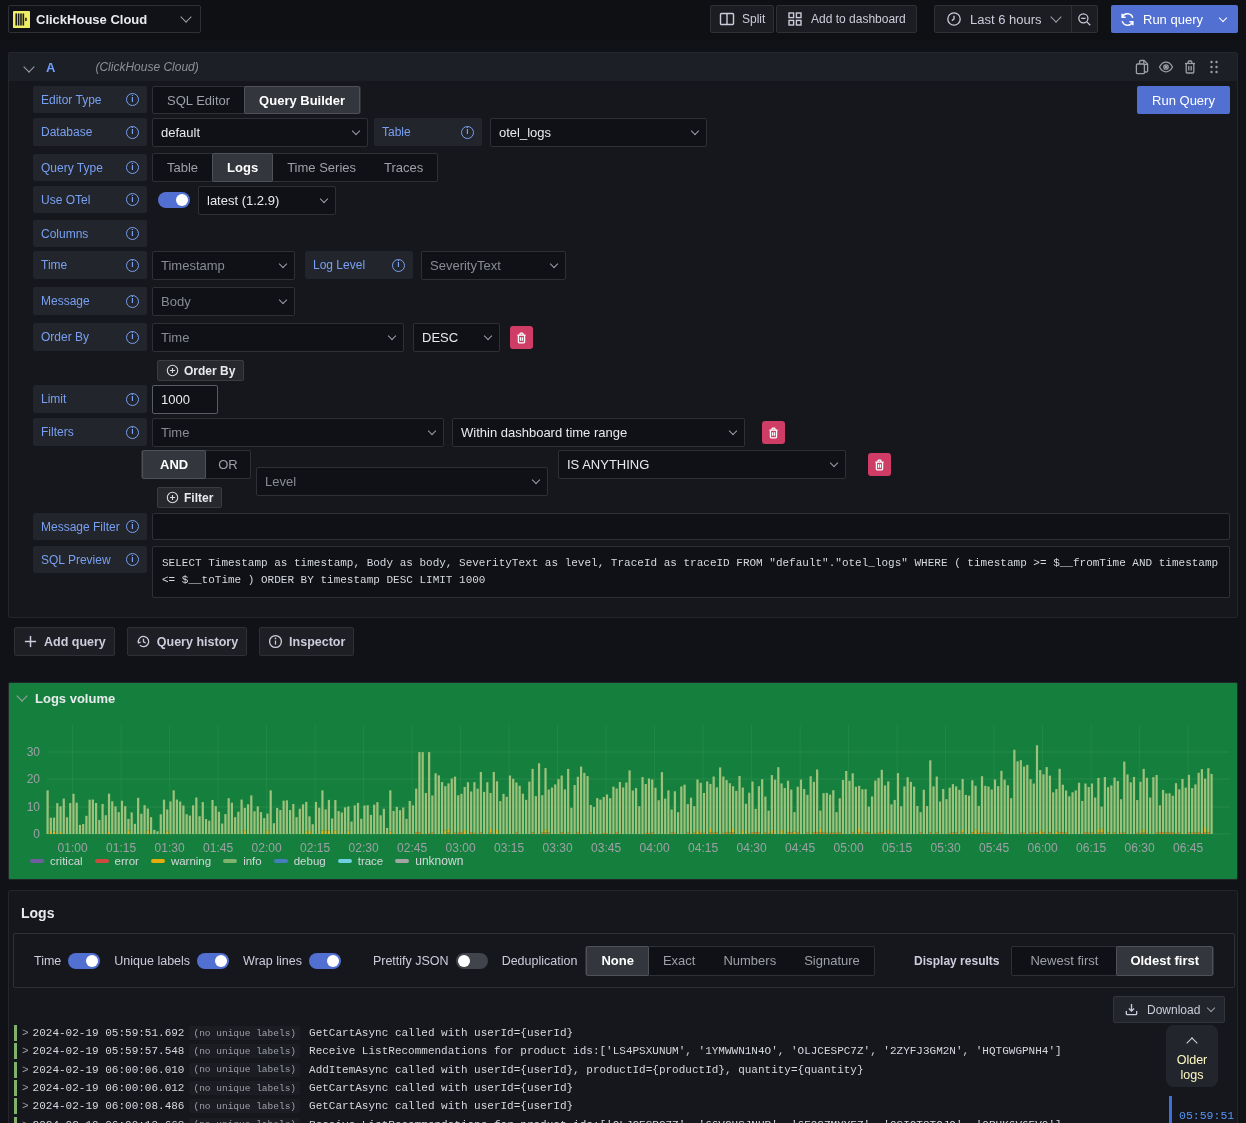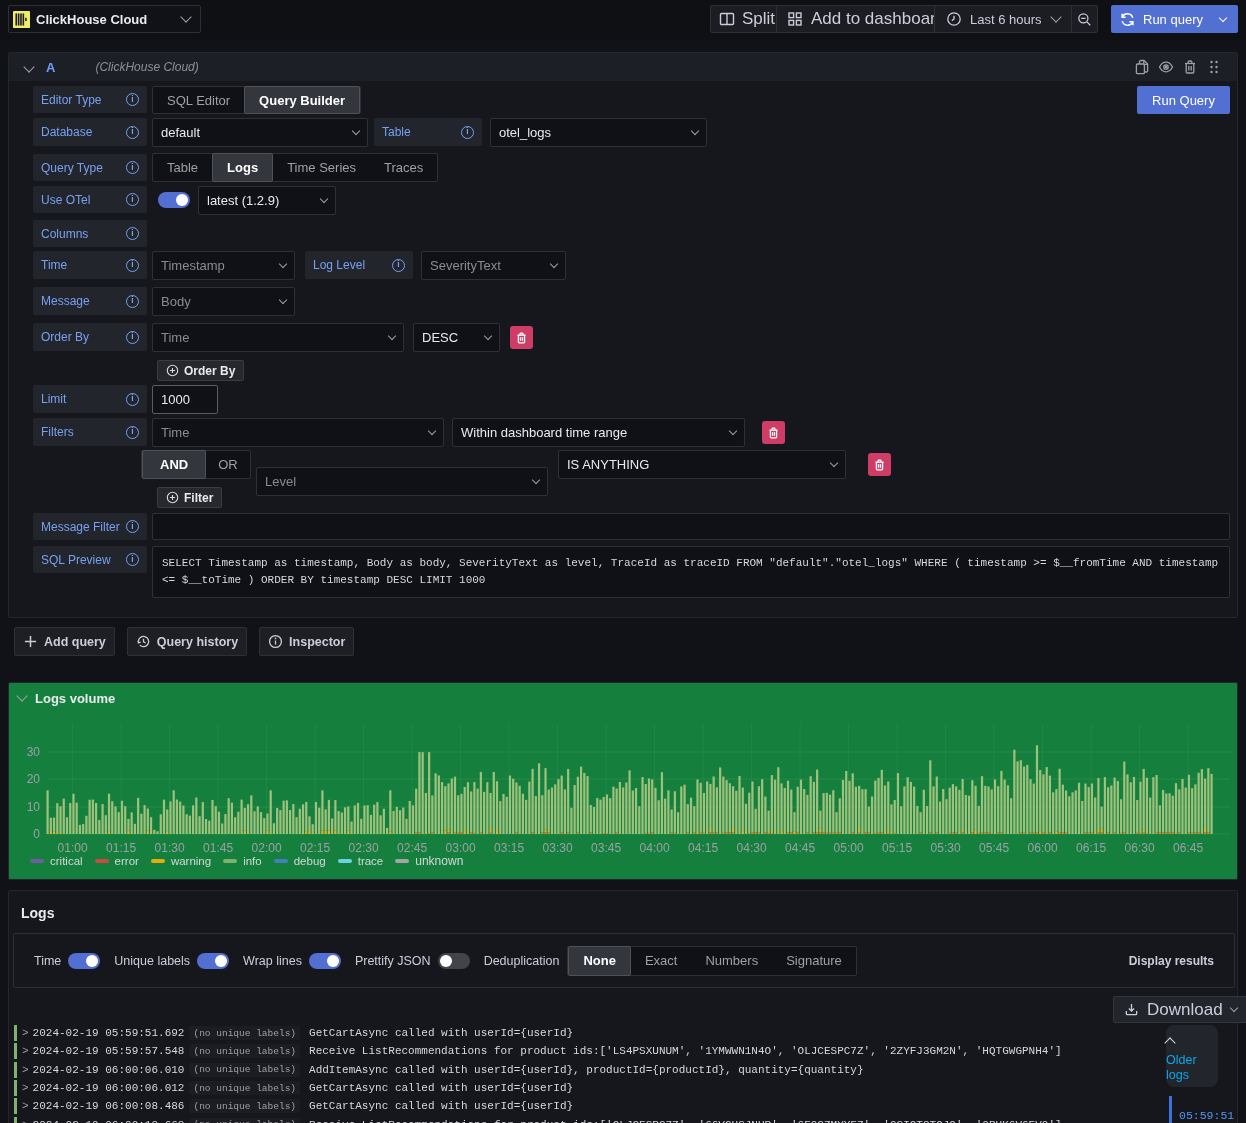--- a/index.html
+++ b/index.html
@@ -1,21 +1,21 @@
 <!DOCTYPE html>
 <html><head>
 <meta charset="utf-8">
 <style>
 * { margin:0; padding:0; box-sizing:border-box; }
 html,body { width:1246px; height:1123px; background:#111217; overflow:hidden;
   font-family:"Liberation Sans", sans-serif; color:#ccccdc; }
 .mono { font-family:"Liberation Mono", monospace; }
 .abs { position:absolute; }
 .flex { display:flex; align-items:center; }
-.btn { display:inline-flex; align-items:center; height:28px; background:#1b1d22; border:1px solid #2e3036; border-radius:2px; color:#ccccdc; font-size:17px; font-weight:500; padding:0 10px; }
+.btn { display:inline-flex; align-items:center; height:28px; background:#1b1d22; border:1px solid #2e3036; border-radius:2px; color:#ccccdc; font-size:12px; font-weight:500; padding:0 10px; }
 .lbl { background:#22252b; color:#78a0f2; font-size:12px; font-weight:500; height:28px; display:flex; align-items:center; padding:0 8px; border-radius:2px; }
 .sel { background:#0f1116; border:1px solid #2e3036; border-radius:2px; height:30px; display:flex; align-items:center; padding:0 8px; font-size:13px; }
 .chev { width:8px; height:8px; border-right:1.6px solid #9da0a6; border-bottom:1.6px solid #9da0a6; transform:rotate(45deg); margin-top:-4px; }
 .chev.sm { width:6px; height:6px; margin-top:-3px; }
 .info { width:13px; height:13px; border:1.2px solid #78a0f2; border-radius:50%; margin-left:auto; position:relative; display:inline-block; }
 .info::after { content:"i"; position:absolute; left:0; right:0; top:-0.5px; text-align:center; font-size:8.5px; font-style:normal; font-weight:600; color:#78a0f2; font-family:"Liberation Sans",sans-serif; }
 .seg { background:#0f1116; border:1px solid #2e3036; border-radius:2px; padding:0; }
 .segi { display:flex; align-items:center; height:100%; padding:0 14px; font-size:13px; color:#9da0a6; font-weight:500; }
 .segi.on { background:#34363d; border:1px solid #515257; border-radius:2px; color:#fff; font-weight:700; margin:-1px 0; height:calc(100% + 2px); }
 .trash { width:23px; height:23px; background:#cf3d66; border-radius:3px; display:flex; align-items:center; justify-content:center; }
@@ -886,30 +886,34 @@
 
 <div class="abs" style="left:8px;top:890px;width:1230px;height:300px;background:#16171d;border:1px solid #24262c;border-radius:2px;">
   <div style="padding:14px 12px 0 12px;font-size:14px;font-weight:700;color:#e9eaee;">Logs</div>
   <div class="flex" style="position:absolute;left:4px;top:42px;width:1222px;height:55px;border:1px solid #2e3036;border-radius:2px;padding:0 20px;">
     <span class="ctl">Time</span>
       <span class="tog on" style="margin-left:7px;"></span>
     <span class="ctl" style="margin-left:14px;">Unique labels</span>
       <span class="tog on" style="margin-left:7px;"></span>
     <span class="ctl" style="margin-left:14px;">Wrap lines</span>
       <span class="tog on" style="margin-left:7px;"></span>
-    <span class="ctl" style="margin-left:14px;">Prettify JSON</span>
+    <span class="ctl" style="margin-left:32px;">Prettify JSON</span>
       <span class="tog" style="margin-left:7px;"></span>
     <span class="ctl" style="margin-left:14px;">Deduplication</span>
     <div class="flex seg" style="height:30px;margin-left:8px;">
       <div class="segi on" style="font-weight:700;">None</div>
         <div class="segi">Exact</div>
         <div class="segi">Numbers</div>
         <div class="segi">Signature</div>
     </div>
     <span class="ctl" style="margin-left:auto;font-weight:700;font-size:12px;">Display results</span>
+    <div class="flex seg" style="height:30px;margin-left:12px;">
+      <div class="segi" style="padding:0 18px;">Newest first</div>
+        <div class="segi on" style="font-weight:700;padding:0 13px;">Oldest first</div>
+    </div>
   </div>
   <div class="flex btn" style="position:absolute;left:1104px;top:105px;height:27px;background:#22252b;border-color:#34363c;">
     <svg width="15" height="15" viewBox="0 0 16 16" fill="none" stroke="#ccccdc" stroke-width="1.4">
         <path d="M8 2 V9.5 M5.2 7 L8 9.8 L10.8 7"></path>
         <path d="M2.5 9.5 V12.5 a1 1 0 0 0 1 1 H12.5 a1 1 0 0 0 1-1 V9.5"></path>
       </svg>
     <span style="margin-left:8px;font-weight:500;">Download</span>
       <span class="chev sm" style="margin-left:8px;"></span>
   </div>
   <div id="logrows" class="mono" style="position:absolute;left:4px;top:133px;width:1222px;color:#d5d8dd;">
@@ -949,19 +953,19 @@
         <span>GetCartAsync called with userId={userId}</span>
       </div>
       <div class="logrow">
         <span class="bar"></span>
         <span class="gt">&gt;</span>
         <span class="ts">2024-02-19 06:00:18.663</span>
         <span class="lab">(no unique labels)</span>
         <span>Receive ListRecommendations for product ids:['OLJCESPC7Z', '66VCHSJNUP', '6E92ZMYYFZ', '9SIQT8TOJO', '0PUK6V6EV0']</span>
       </div>
     </div>
-  <div style="position:absolute;left:1157px;top:134px;width:52px;height:62px;background:#22252b;border-radius:8px;color:#0ea5e9;">
+  <div style="position:absolute;left:1157px;top:134px;width:52px;height:62px;background:#22252b;border-radius:8px;text-align:center;color:#fef9c3;">
     <div style="margin-top:8px;"><span class="chev" style="transform:rotate(225deg);margin-top:4px;display:inline-block;border-color:#d5d8dd;"></span></div>
     <div style="font-size:12.5px;line-height:15px;margin-top:2px;">Older logs</div>
   </div>
   <div style="position:absolute;left:1160px;top:205px;width:3px;height:40px;background:#3d71d9;"></div>
   <div class="mono" style="position:absolute;left:1170px;top:218px;font-size:11.5px;color:#5794f2;">05:59:51</div>
 </div>
 
 </body></html>

